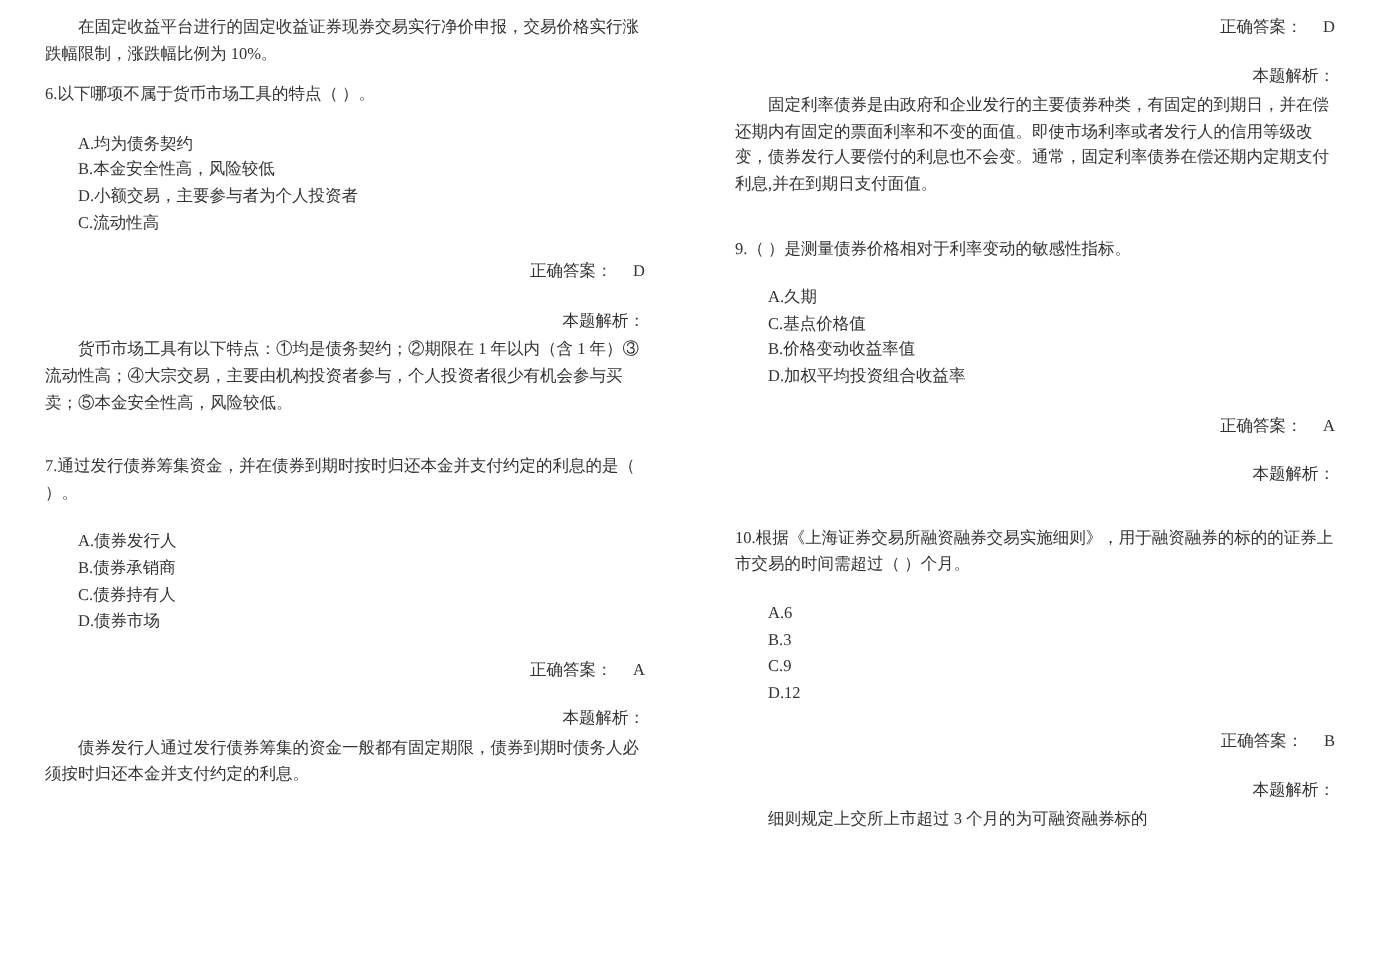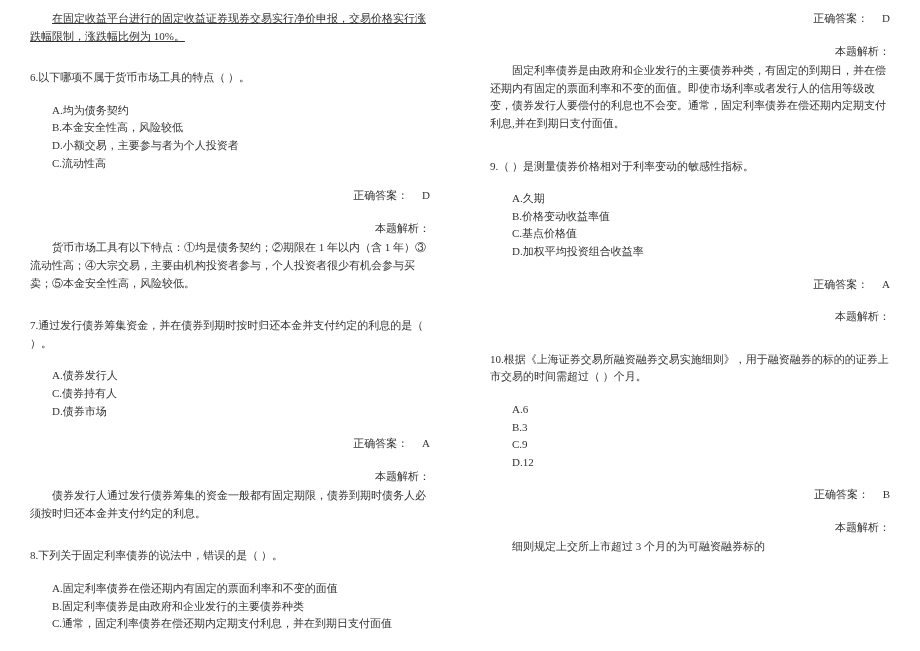--- a/index.html
+++ b/index.html
@@ -16,23 +16,22 @@
       height: 651px;
       display: flex;
       padding: 10px 0;
       line-height: 1.6;
     }
     .column {
       width: 50%;
       padding: 0 30px;
     }
     .intro-text {
-      margin-bottom: 24px;
+      margin-bottom: 10px;
       text-indent: 2em;
-      text-decoration: underline;
     }
     .question {
       margin-bottom: 25px;
     }
     .question-stem {
       margin-bottom: 15px;
     }
     .options {
       padding-left: 2em;
       margin-bottom: 15px;
@@ -75,57 +74,50 @@
       <span class="answer-value">D</span>
     </div>
     <div class="explanation-label">本题解析：</div>
     <div class="explanation-text">货币市场工具有以下特点：①均是债务契约；②期限在 1 年以内（含 1 年）③流动性高；④大宗交易，主要由机构投资者参与，个人投资者很少有机会参与买卖；⑤本金安全性高，风险较低。</div>
   </div>
 
   <div class="question">
     <div class="question-stem">7.通过发行债券筹集资金，并在债券到期时按时归还本金并支付约定的利息的是（  ）。</div>
     <div class="options">
       <span class="option">A.债券发行人</span>
+      <span class="option">B.债券承销商</span>
       <span class="option">C.债券持有人</span>
       <span class="option">D.债券市场</span>
     </div>
     <div class="answer-label">
       <span>正确答案：</span>
       <span class="answer-value">A</span>
     </div>
     <div class="explanation-label">本题解析：</div>
     <div class="explanation-text">债券发行人通过发行债券筹集的资金一般都有固定期限，债券到期时债务人必须按时归还本金并支付约定的利息。</div>
   </div>
 
-  <div class="question">
-    <div class="question-stem">8.下列关于固定利率债券的说法中，错误的是（  ）。</div>
-    <div class="options">
-      <span class="option">A.固定利率债券在偿还期内有固定的票面利率和不变的面值</span>
-      <span class="option">B.固定利率债券是由政府和企业发行的主要债券种类</span>
-      <span class="option">C.通常，固定利率债券在偿还期内定期支付利息，并在到期日支付面值</span>
-    </div>
-  </div>
 </div>
 
 <div class="column">
   <div class="question">
     <div class="answer-label">
       <span>正确答案：</span>
       <span class="answer-value">D</span>
     </div>
     <div class="explanation-label">本题解析：</div>
     <div class="explanation-text">固定利率债券是由政府和企业发行的主要债券种类，有固定的到期日，并在偿还期内有固定的票面利率和不变的面值。即使市场利率或者发行人的信用等级改变，债券发行人要偿付的利息也不会变。通常，固定利率债券在偿还期内定期支付利息,并在到期日支付面值。</div>
   </div>
 
   <div class="question">
     <div class="question-stem">9.（  ）是测量债券价格相对于利率变动的敏感性指标。</div>
     <div class="options">
       <span class="option">A.久期</span>
+      <span class="option">C.基点价格值</span>
       <span class="option">B.价格变动收益率值</span>
-      <span class="option">C.基点价格值</span>
       <span class="option">D.加权平均投资组合收益率</span>
     </div>
     <div class="answer-label">
       <span>正确答案：</span>
       <span class="answer-value">A</span>
     </div>
     <div class="explanation-label">本题解析：</div>
   </div>
 
   <div class="question">

